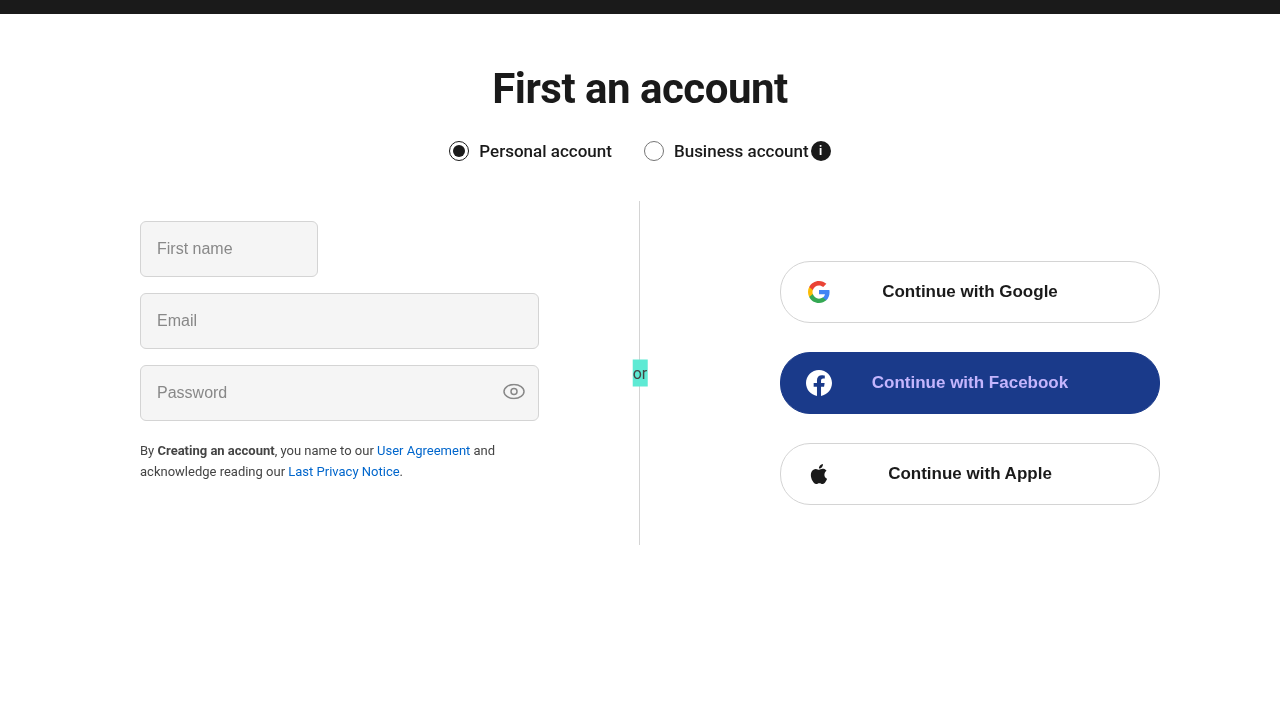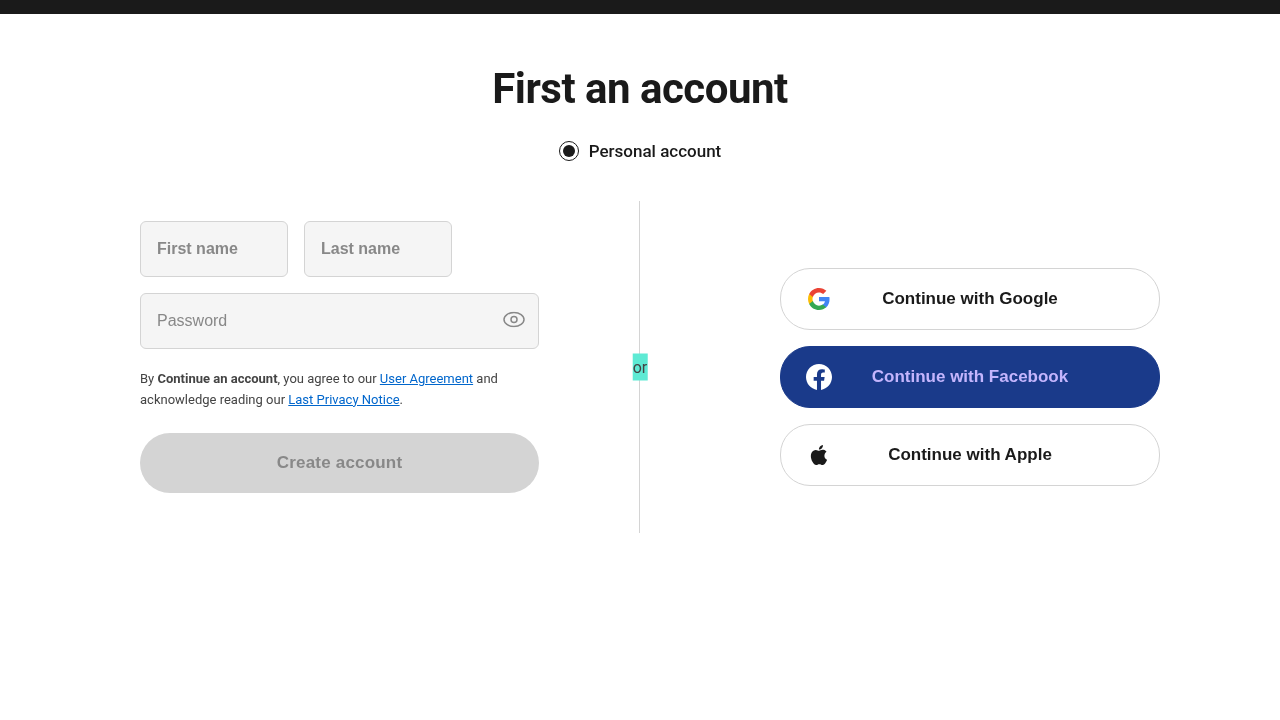--- a/index.html
+++ b/index.html
@@ -87,21 +87,21 @@
       padding: 20px 100px 40px 140px;
       border-right: 1px solid #d4d4d4;
     }
 
     .right-panel {
       width: 640px;
       padding: 20px 80px 40px 100px;
       display: flex;
       flex-direction: column;
       align-items: center;
-      justify-content: center;
+      justify-content: space-between;
       padding-top: 60px;
     }
 
     .name-row {
       display: flex;
       gap: 16px;
       margin-bottom: 16px;
     }
 
     .input-field {
@@ -114,23 +114,22 @@
       color: #666;
       outline: none;
       transition: border-color 0.2s;
     }
 
     .input-field::placeholder {
       color: #888;
     }
 
     .name-field {
-      width: 148px;
+      width: 178px;
       flex-shrink: 0;
-      font-weight: bold;
     }
 
     .password-wrapper {
       position: relative;
       width: 100%;
       border-radius: 20px;
     }
 
     .password-wrapper .input-field {
       padding-right: 50px;
@@ -152,21 +151,20 @@
       line-height: 1.6;
       margin: 20px 0 22px 0;
     }
 
     .terms-text strong {
       font-weight: 700;
     }
 
     .terms-link {
       color: #0066cc;
-      text-decoration: underline;
       cursor: pointer;
     }
 
     .create-btn {
       width: 100%;
       padding: 20px;
       font-size: 17px;
       font-weight: 600;
       color: #888;
       background: #d4d4d4;
@@ -255,46 +253,52 @@
 
 <div class="page-container">
 
   <h1 class="page-title">First an account</h1>
 
   <div class="account-type-selector">
     <label class="radio-option">
       <input type="radio" class="radio-input" name="account-type" checked="" style="">
       <span class="radio-label">Personal account</span>
     </label>
+    <label class="radio-option">
+      <input type="radio" class="radio-input" name="account-type" style="">
+      <span class="radio-label">Business account</span>
+      <div class="info-icon">i</div>
+    </label>
   </div>
 
   <div class="main-wrapper">
 
     <div class="left-panel">
       <div class="name-row">
         <input type="text" class="input-field name-field" placeholder="First name" style="">
-        <input type="text" class="input-field name-field" placeholder="Last name" style="">
       </div>
 
+      <div style="margin-bottom: 16px;">
+        <input type="email" class="input-field" placeholder="Email" style="">
+      </div>
 
       <div class="password-wrapper" style="margin-bottom: 8px;">
         <input type="password" class="input-field" placeholder="Password" style="">
         <span class="eye-icon">
           <svg width="22" height="16" viewBox="0 0 22 16" fill="none" xmlns="http://www.w3.org/2000/svg">
             <ellipse cx="11" cy="8" rx="10" ry="7" stroke="#888" stroke-width="1.5" fill="none"></ellipse>
             <circle cx="11" cy="8" r="3" stroke="#888" stroke-width="1.5" fill="none"></circle>
           </svg>
         </span>
       </div>
 
       <p class="terms-text">
-        <span>By </span><strong>Continue an account</strong><span>, you agree to our </span><a class="terms-link">User Agreement</a><span> and acknowledge reading our </span><a class="terms-link">Last Privacy Notice</a><span>.</span>
+        <span>By </span><strong>Creating an account</strong><span>, you name to our </span><a class="terms-link">User Agreement</a><span> and acknowledge reading our </span><a class="terms-link">Last Privacy Notice</a><span>.</span>
       </p>
 
-      <button class="create-btn">Create account</button>
     </div>
 
     <div style="position: relative; display: flex; align-items: center; justify-content: center; width: 0;">
       <span class="or-separator">or</span>
     </div>
 
     <div class="right-panel">
 
       <button class="social-btn social-btn-google">
         <span class="social-icon">

